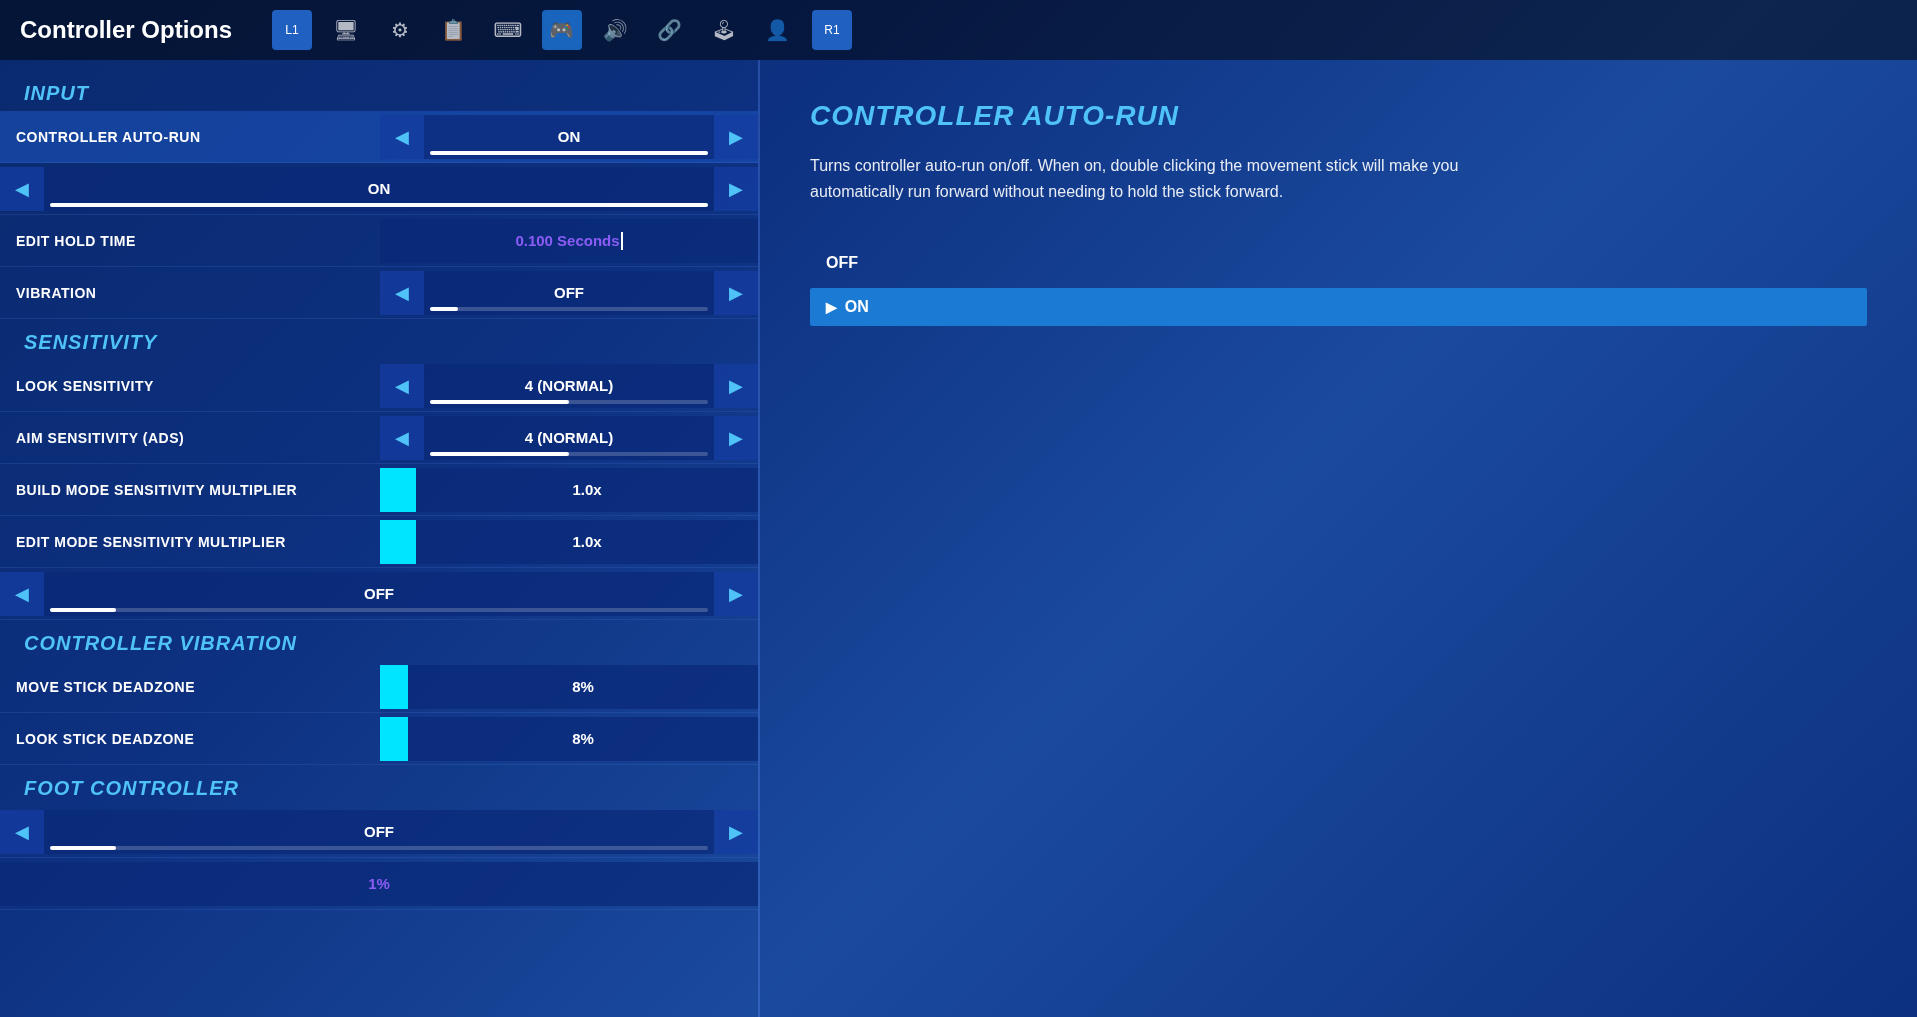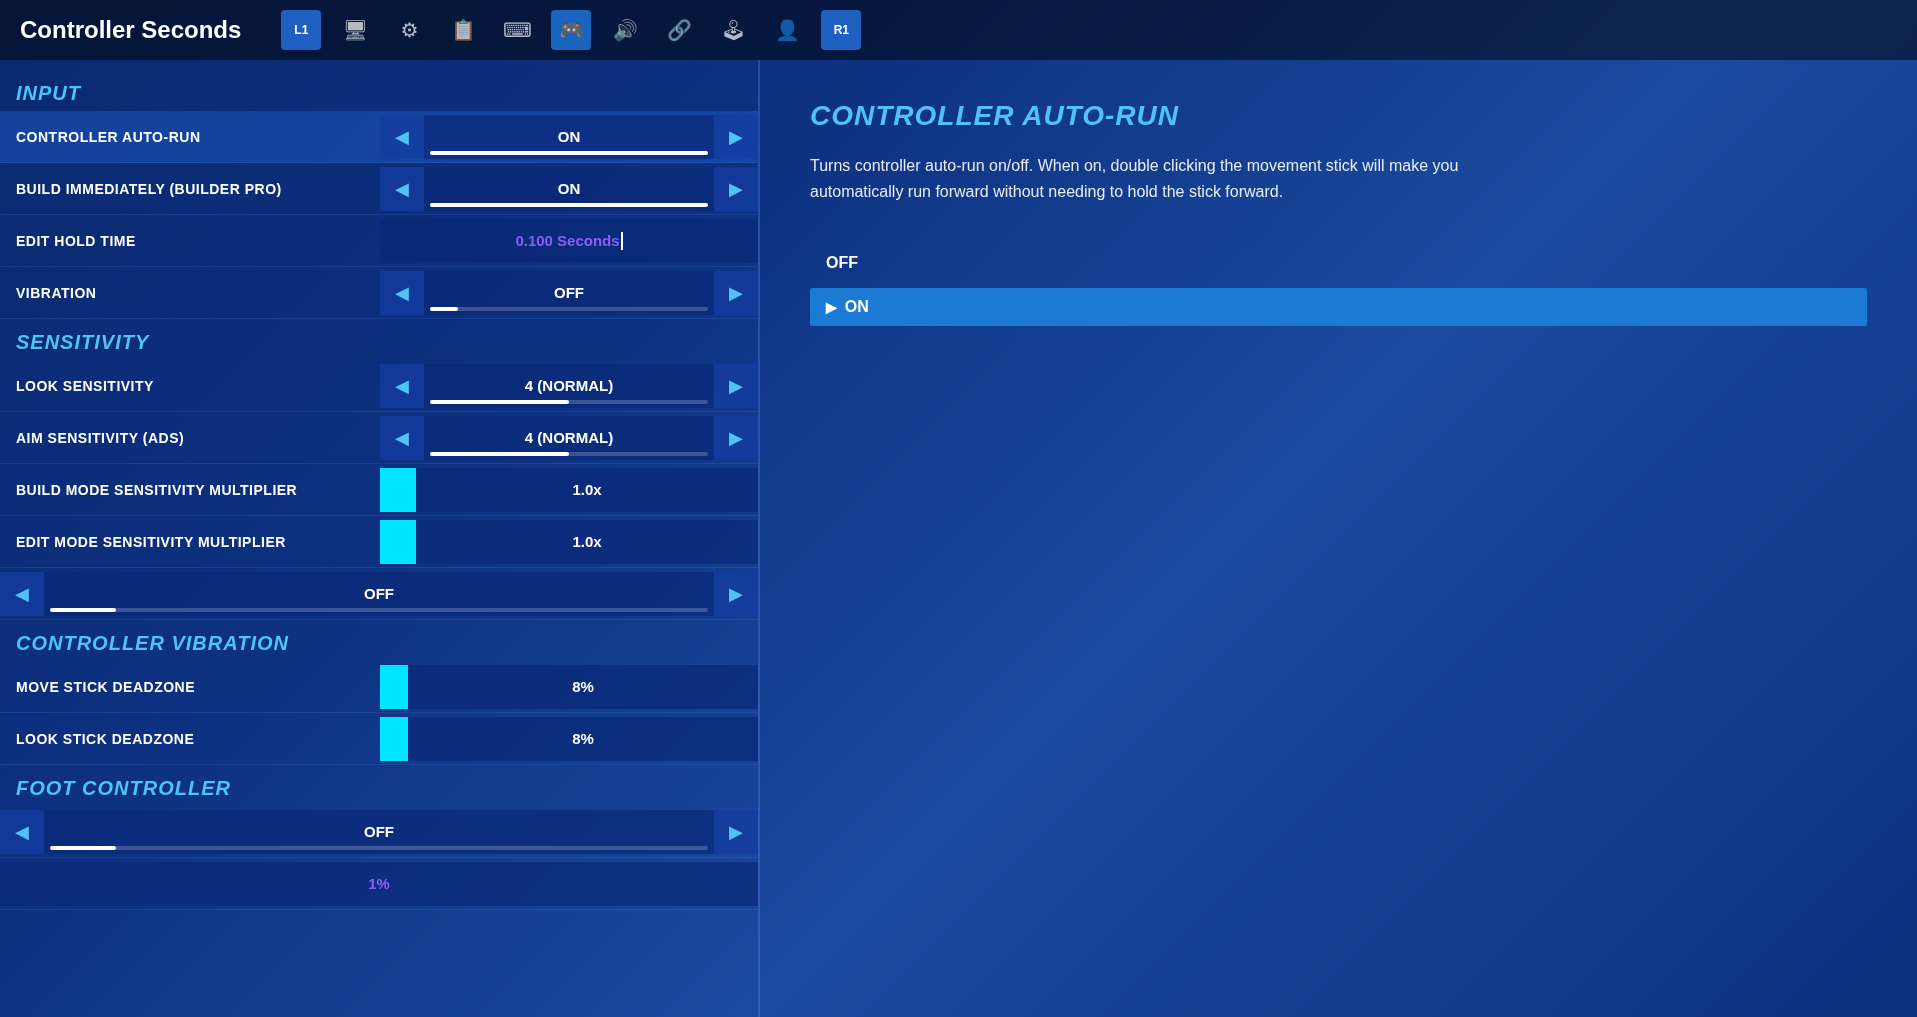--- a/index.html
+++ b/index.html
@@ -54,21 +54,21 @@
       background: rgba(30, 120, 220, 0.8);
       color: white;
     }
 
     .nav-icon-badge {
       background: #2060c0;
       border-radius: 4px;
       padding: 2px 6px;
       font-size: 12px;
       color: white;
-      font-weight: bold;
+      font-weight: normal;
     }
 
     
     .main-layout {
       display: flex;
       height: calc(1017px - 60px);
     }
 
     
     .left-panel {
@@ -76,21 +76,21 @@
       padding: 10px 0;
       overflow-y: auto;
       border-right: 2px solid rgba(100,150,255,0.3);
     }
 
     .section-header {
       font-size: 20px;
       font-style: italic;
       font-weight: bold;
       color: #4fc3f7;
-      padding: 12px 16px 6px 16px;
+      padding: 12px 16px 6px 24px;
       letter-spacing: 1px;
     }
 
     .settings-row {
       display: flex;
       align-items: center;
       min-height: 52px;
       border-bottom: 1px solid rgba(100,150,255,0.15);
     }
 
@@ -294,21 +294,21 @@
 
     .option-arrow {
       color: white;
       font-size: 14px;
     }
   </style>
 </head>
 <body>
 
 <div class="top-bar">
-  <div class="page-title">Controller Seconds</div>
+  <div class="page-title">Controller Options</div>
   <div class="nav-icons">
     <div class="nav-icon-badge nav-icon">L1</div>
     <div class="nav-icon">🖥</div>
     <div class="nav-icon">⚙</div>
     <div class="nav-icon">📋</div>
     <div class="nav-icon">⌨</div>
     <div class="nav-icon active">🎮</div>
     <div class="nav-icon">🔊</div>
     <div class="nav-icon">🔗</div>
     <div class="nav-icon">🕹</div>
@@ -330,21 +330,20 @@
               <span>ON</span>
               <div class="slider-bar">
                 <div class="slider-fill" style="width: 100%;"></div>
               </div>
             </div>
             <button class="arrow-btn">▶</button>
           </div>
         </div>
       </div>
       <div class="settings-row">
-        <div class="row-label">BUILD IMMEDIATELY (BUILDER PRO)</div>
         <div class="row-control">
           <div class="arrow-control">
             <button class="arrow-btn">◀</button>
             <div class="value-display">
               <span>ON</span>
               <div class="slider-bar">
                 <div class="slider-fill" style="width: 100%;"></div>
               </div>
             </div>
             <button class="arrow-btn">▶</button>

